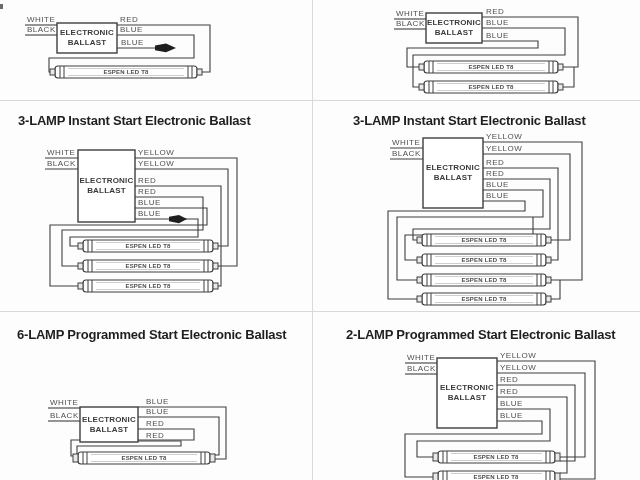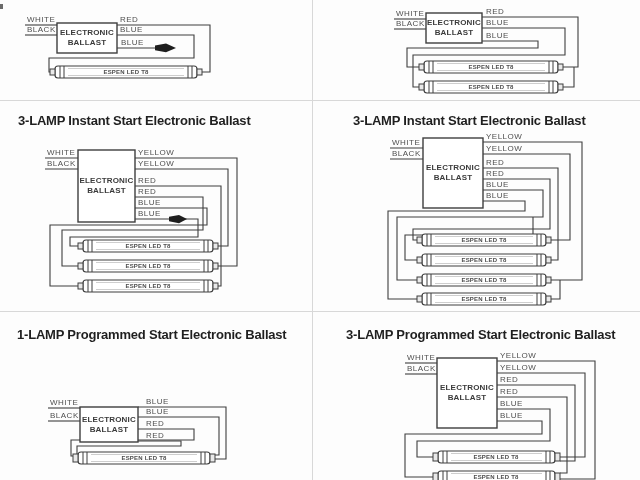--- a/index.html
+++ b/index.html
@@ -311,36 +311,36 @@
       <span>ELECTRONIC</span>
       <span>BALLAST</span>
     </div>
     <div class="tl" style="left:444px;top:236px">ESPEN LED T8</div>
     <div class="tl" style="left:444px;top:256px">ESPEN LED T8</div>
     <div class="tl" style="left:444px;top:276px">ESPEN LED T8</div>
     <div class="tl" style="left:444px;top:295px">ESPEN LED T8</div>
   </div>
 
   <div>
-    <div class="title" style="left:17px;top:328px">1-LAMP Programmed Start Electronic Ballast</div>
+    <div class="title" style="left:17px;top:328px">6-LAMP Programmed Start Electronic Ballast</div>
     <div class="wl" style="left:50px;top:398px">WHITE</div>
     <div class="wl" style="left:50px;top:411px">BLACK</div>
     <div class="wl" style="left:146px;top:397px">BLUE</div>
     <div class="wl" style="left:146px;top:407px">BLUE</div>
     <div class="wl" style="left:146px;top:419px">RED</div>
     <div class="wl" style="left:146px;top:431px">RED</div>
     <div class="ballast" style="left:80px;top:407px;width:58px;height:35px">
       <span>ELECTRONIC</span>
       <span>BALLAST</span>
     </div>
     <div class="tl" style="left:104px;top:454px">ESPEN LED T8</div>
   </div>
 
   <div>
-    <div class="title" style="left:346px;top:328px">3-LAMP Programmed Start Electronic Ballast</div>
+    <div class="title" style="left:346px;top:328px">2-LAMP Programmed Start Electronic Ballast</div>
     <div class="wl" style="left:407px;top:353px">WHITE</div>
     <div class="wl" style="left:407px;top:364px">BLACK</div>
     <div class="wl" style="left:500px;top:351px">YELLOW</div>
     <div class="wl" style="left:500px;top:363px">YELLOW</div>
     <div class="wl" style="left:500px;top:375px">RED</div>
     <div class="wl" style="left:500px;top:387px">RED</div>
     <div class="wl" style="left:500px;top:399px">BLUE</div>
     <div class="wl" style="left:500px;top:411px">BLUE</div>
     <div class="ballast" style="left:437px;top:358px;width:60px;height:70px">
       <span>ELECTRONIC</span>

